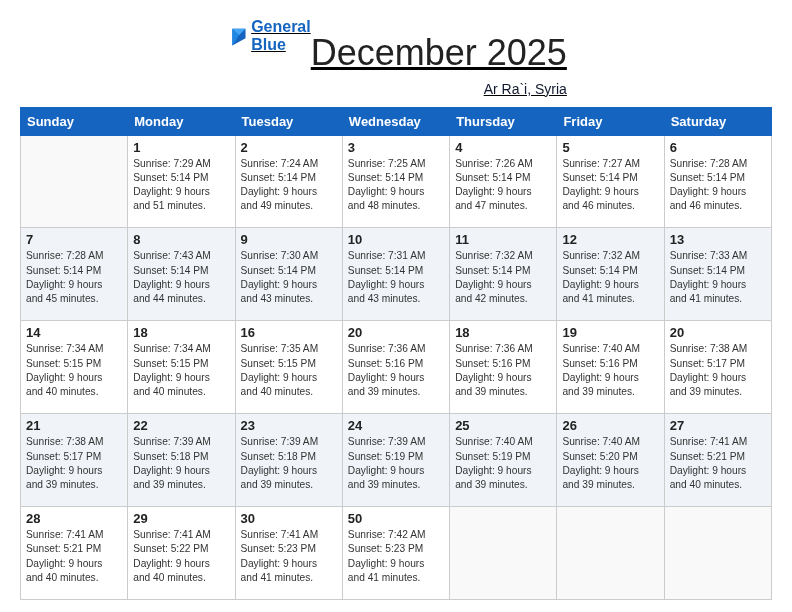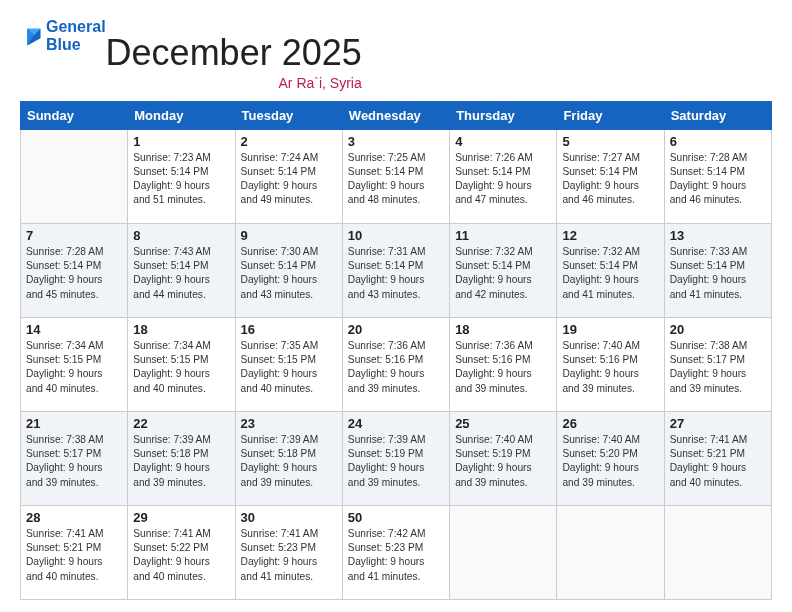--- a/index.html
+++ b/index.html
@@ -12,23 +12,24 @@
     }
     .page {
       width: 792px;
       height: 612px;
       padding: 18px 20px 12px 20px;
       display: flex;
       flex-direction: column;
     }
     .header {
       display: flex;
-      justify-content: flex-start;
+      justify-content: center;
       align-items: flex-start;
       margin-bottom: 10px;
+      text-decoration: underline;
     }
     .logo {
       display: flex;
       align-items: center;
       gap: 4px;
     }
     .logo-text {
       font-size: 16px;
       color: #333;
       line-height: 1.15;
@@ -46,22 +47,22 @@
     }
     .month-title {
       font-size: 36px;
       font-weight: 300;
       color: #222;
       line-height: 1.1;
       margin-top: 15px;
     }
     .location {
       font-size: 14px;
-      color: #be185d;
-      margin-top: 2px;
+      color: #0f172a;
+      margin-top: 8px;
     }
     .calendar {
       flex: 1;
       border: 1px solid #ccc;
       border-collapse: collapse;
       width: 100%;
       table-layout: fixed;
     }
     .calendar th {
       background: #1565c0;
@@ -137,21 +138,21 @@
           <th>Thursday</th>
           <th>Friday</th>
           <th>Saturday</th>
         </tr>
     </thead>
     <tbody id="calendar-body">
     <tr>
           <td class="empty"></td>
           <td>
             <span class="day-num">1</span>
-            <span class="cell-line">Sunrise: 7:23 AM</span>
+            <span class="cell-line">Sunrise: 7:29 AM</span>
             <span class="cell-line">Sunset: 5:14 PM</span>
             <span class="cell-line">Daylight: 9 hours</span>
             <span class="cell-line">and 51 minutes.</span>
           </td>
           <td>
             <span class="day-num">2</span>
             <span class="cell-line">Sunrise: 7:24 AM</span>
             <span class="cell-line">Sunset: 5:14 PM</span>
             <span class="cell-line">Daylight: 9 hours</span>
             <span class="cell-line">and 49 minutes.</span>

